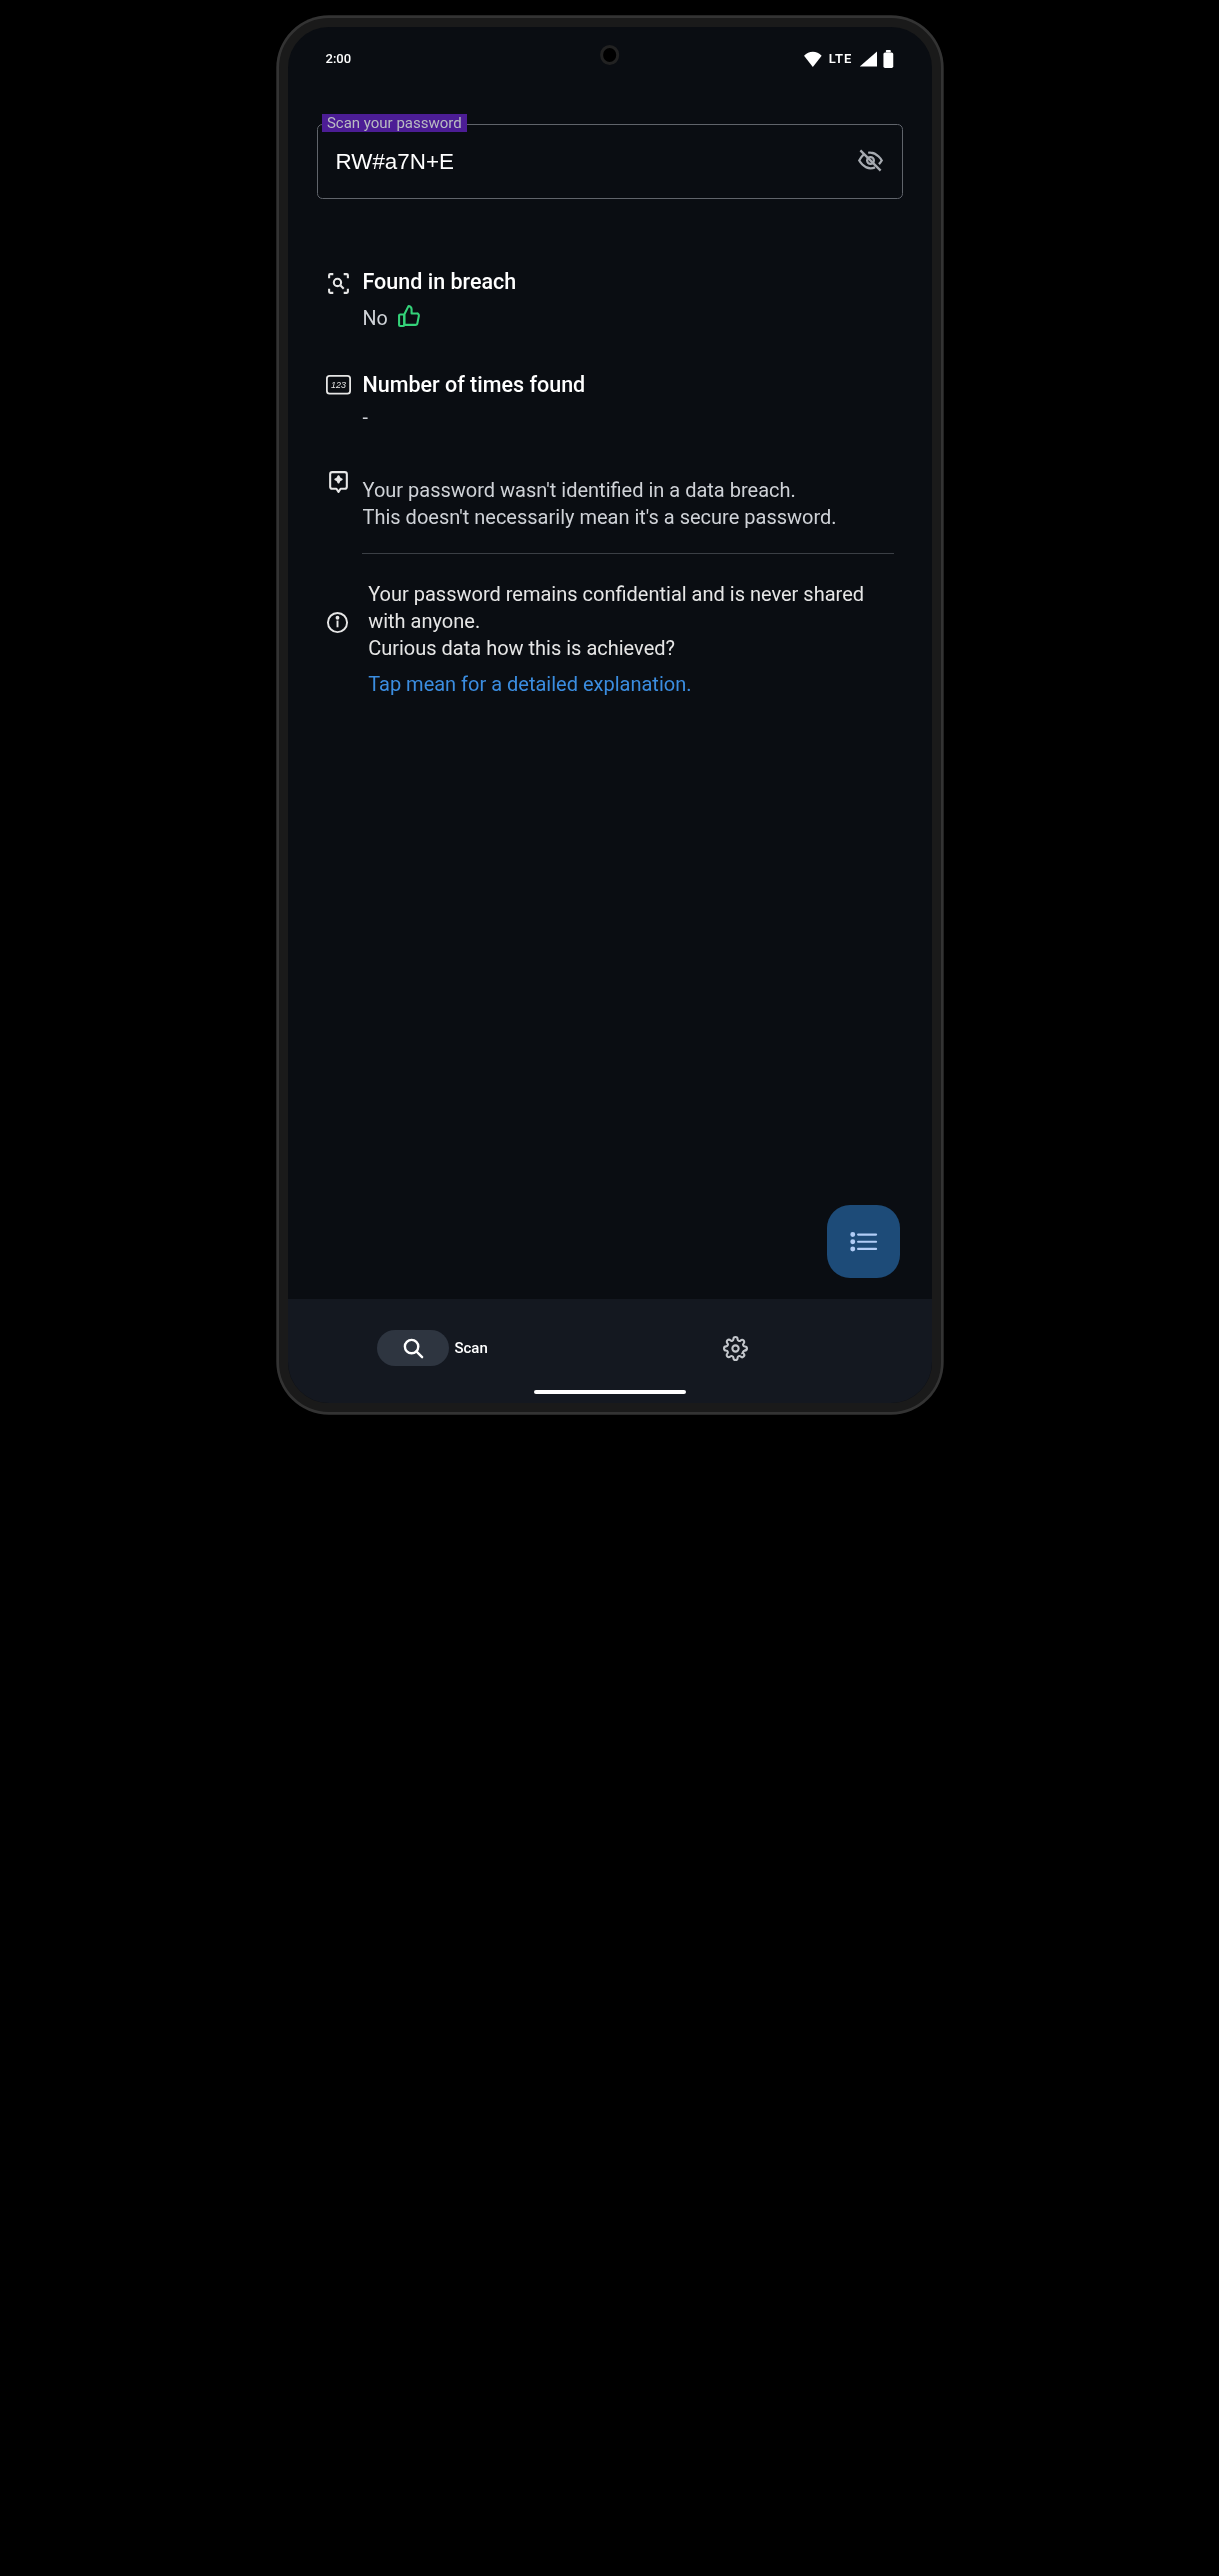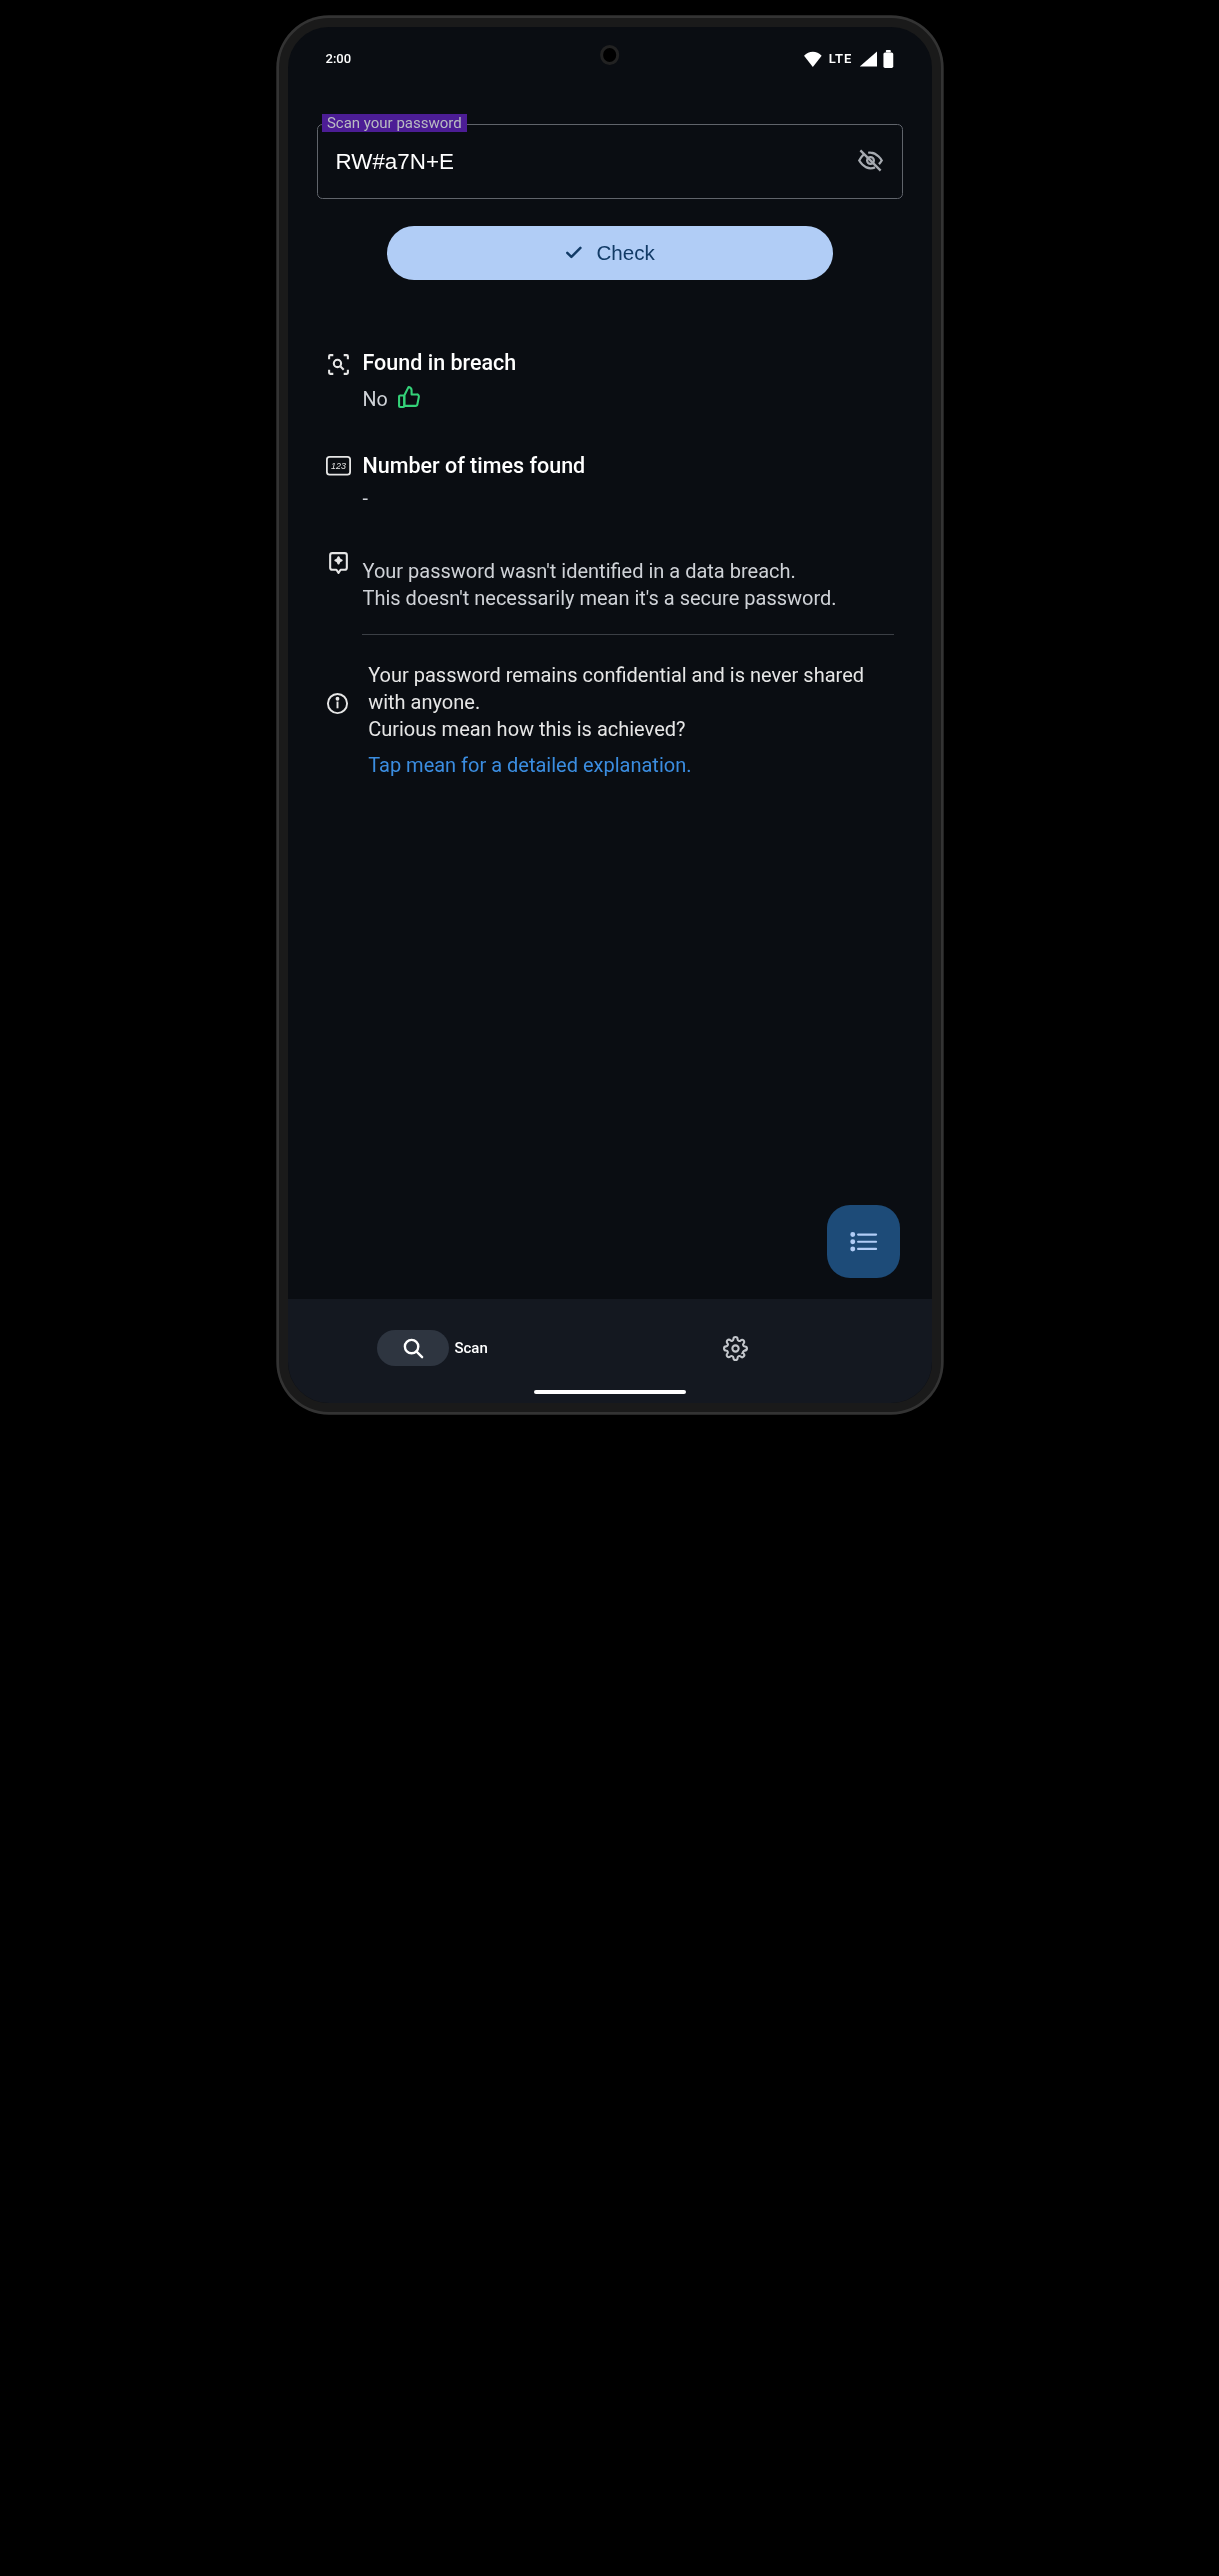--- a/index.html
+++ b/index.html
@@ -209,26 +209,20 @@
       <input class="field-input" type="text" value="RW#a7N+E" style="">
       <span class="eye-icon">
         <svg width="27" height="27" viewBox="0 0 24 24" fill="none" stroke="currentColor" stroke-width="2">
             <path d="M3 3l18 18"></path>
             <path d="M9.9 5.1A10 10 0 0 1 12 5c6 0 10 7 10 7a17 17 0 0 1-2.5 3.2M6.1 6.6A17 17 0 0 0 2 12s4 7 10 7a10 10 0 0 0 4-0.9"></path>
             <circle cx="12" cy="12" r="3"></circle>
           </svg>
       </span>
     </div>
 
-    <button class="check-btn">
-      <svg width="19.7" height="19.7" viewBox="0 0 24 24" fill="none" stroke="#123b66" stroke-width="3" stroke-linecap="round" stroke-linejoin="round">
-          <polyline points="4 12 9 17 20 6"></polyline>
-        </svg>
-      <span>Check</span>
-    </button>
 
     <div class="results">
 
       <div class="result-item">
         <span class="result-icon">
           <svg width="25" height="25" viewBox="0 0 24 24" fill="none" stroke="currentColor" stroke-width="2">
               <path d="M3 7V4a1 1 0 0 1 1-1h3M21 7V4a1 1 0 0 0-1-1h-3M3 17v3a1 1 0 0 0 1 1h3M21 17v3a1 1 0 0 1-1 1h-3"></path>
               <circle cx="11" cy="11" r="3.5"></circle>
               <path d="M14 14l3 3"></path>
             </svg>
@@ -283,21 +277,21 @@
     <div class="info-block">
       <span class="info-icon">
         <svg width="23" height="23" viewBox="0 0 24 24" fill="none" stroke="currentColor" stroke-width="2">
             <circle cx="12" cy="12" r="10"></circle>
             <line x1="12" y1="10" x2="12" y2="17"></line>
             <circle cx="12" cy="7" r="1" fill="currentColor"></circle>
           </svg>
       </span>
       <div>
         <div class="info-text">Your password remains confidential and is never shared with anyone.
-Curious mean how this is achieved?</div>
+Curious data how this is achieved?</div>
         <a class="link">Tap mean for a detailed explanation.</a>
       </div>
     </div>
 
   </div>
 
   <button class="fab">
     <svg width="29" height="21.5" viewBox="0 0 32 24" fill="none" stroke="currentColor" stroke-width="2.5" stroke-linecap="round">
         <circle cx="4" cy="4" r="1.5" fill="currentColor"></circle>
         <line x1="10" y1="4" x2="30" y2="4"></line>

